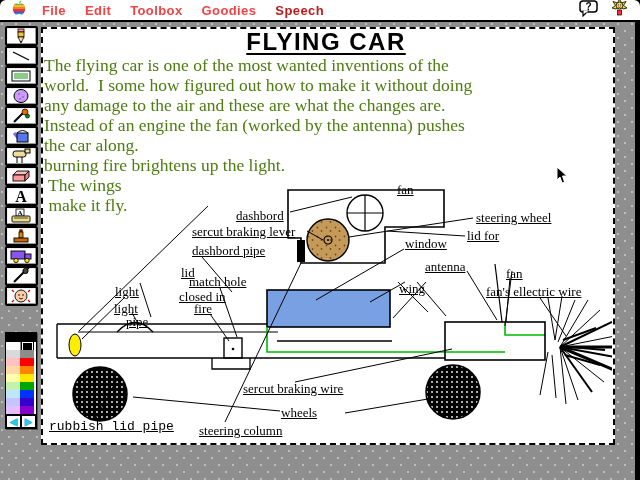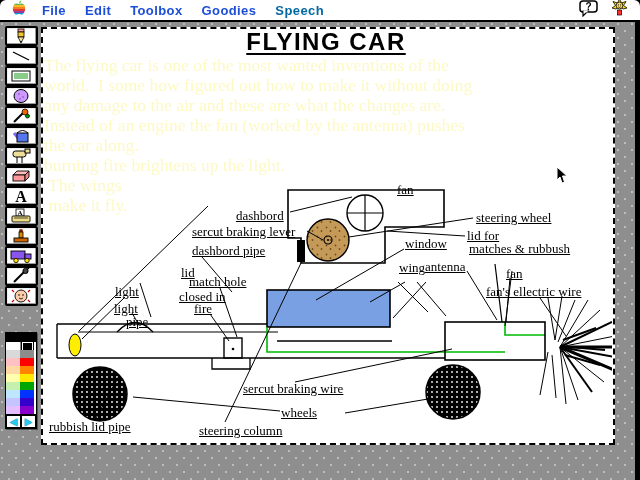--- a/index.html
+++ b/index.html
@@ -9,22 +9,22 @@
     -webkit-font-smoothing:none;
   }
   
   #menubar{
     position:absolute;left:0;top:0;width:640px;height:22px;
     background:#fff;border-bottom:2px solid #000;box-sizing:border-box;
     display:flex;align-items:center;padding-left:12px;
     border-radius:6px 6px 0 0;
   }
   #menu-items{display:flex;gap:19px;margin-left:16px;}
-  .menu-item{font-weight:bold;font-size:13px;letter-spacing:.4px;color:#1d4ed8;white-space:nowrap;}
-  .menu-item.disabled{color:#0369a1;}
+  .menu-item{font-weight:bold;font-size:13px;letter-spacing:.4px;color:#ef4444;white-space:nowrap;}
+  .menu-item.disabled{color:#b91c1c;}
   #menu-right{margin-left:auto;display:flex;align-items:center;gap:12px;padding-right:12px;}
   
   #desktop{
     position:absolute;left:0;top:22px;width:640px;height:458px;
     background-color:#8e8e8e;
     background-image:
       radial-gradient(#bdbdbd 1px, transparent 1.4px),
       radial-gradient(#bdbdbd 1px, transparent 1.4px);
     background-size:14px 14px;background-position:2px 2px,9px 9px;
   }
@@ -59,21 +59,21 @@
     position:absolute;left:41px;top:27px;width:570px;height:414px;
     background:#fff;border:2px dashed #000;box-sizing:content-box;
   }
   #page-title{
     position:absolute;left:41px;top:28px;width:570px;text-align:center;
     font-family:"Liberation Sans",sans-serif;font-weight:bold;font-size:24px;
     letter-spacing:1.5px;color:#000;text-decoration:underline;
     text-underline-offset:3px;
   }
   #paragraph{
-    position:absolute;left:44px;top:55px;color:#fef9c3;
+    position:absolute;left:44px;top:55px;color:#4d7c0f;
     font-family:"Liberation Serif",serif;font-size:17.5px;line-height:20px;
   }
   .para-line{white-space:pre;}
   #drawing-svg{position:absolute;left:40px;top:24px;pointer-events:none;}
   #labels-layer{position:absolute;left:0;top:0;width:518px;height:480px;pointer-events:none;}
   .diagram-label{
     position:absolute;font-family:"Liberation Serif",serif;font-size:13px;
     color:#000;text-decoration:underline;white-space:nowrap;line-height:13px;
   }
   #cursor{position:absolute;z-index:50;}
@@ -396,36 +396,35 @@
   </g>
 </svg>
 
 <div id="labels-layer">
     <span class="diagram-label" style="left: 397px; top: 183px;">fan</span>
     <span class="diagram-label" style="left: 236px; top: 209px;">dashbord</span>
     <span class="diagram-label" style="left: 476px; top: 211px;">steering wheel</span>
     <span class="diagram-label" style="left: 192px; top: 225px;">sercut braking lever</span>
     <span class="diagram-label" style="left: 467px; top: 229px;">lid for</span>
     <span class="diagram-label" style="left: 405px; top: 237px;">window</span>
-    <span class="diagram-label" style="left: 469px; top: 242px;">matches &amp; rubbush</span>
     <span class="diagram-label" style="left: 192px; top: 244px;">dashbord pipe</span>
     <span class="diagram-label" style="left: 425px; top: 260px;">antenna</span>
     <span class="diagram-label" style="left: 506px; top: 267px;">fan</span>
-    <span class="diagram-label" style="left: 399px; top: 261px;">wing</span>
+    <span class="diagram-label" style="left: 399px; top: 282px;">wing</span>
     <span class="diagram-label" style="left: 133px; top: 266px; margin-left: 48px;">lid</span>
     <span class="diagram-label" style="left: 189px; top: 275px;">match hole</span>
     <span class="diagram-label" style="left: 115px; top: 285px;">light</span>
     <span class="diagram-label" style="left: 179px; top: 290px;">closed in</span>
     <span class="diagram-label" style="left: 194px; top: 302px;">fire</span>
     <span class="diagram-label" style="left: 114px; top: 302px;">light</span>
     <span class="diagram-label" style="left: 126px; top: 315px;">pipe</span>
     <span class="diagram-label" style="left: 486px; top: 285px;">fan's ellectric wire</span>
     <span class="diagram-label" style="left: 243px; top: 382px;">sercut braking wire</span>
     <span class="diagram-label" style="left: 281px; top: 406px;">wheels</span>
-    <span class="diagram-label" style="left: 49px; top: 420px;">rubbish lid pipe</span>
+    <span class="diagram-label" style="left: 49px; top: 420px; font-family: Liberation Mono, monospace;">rubbish lid pipe</span>
     <span class="diagram-label" style="left: 199px; top: 424px; font-family: Liberation Serif, serif;">steering column</span>
   </div>
 
 <div id="cursor" style="left:556px;top:166px;">
   <svg width="12" height="18" viewBox="0 0 12 18">
     <polygon points="1,1 1,14 4,11 6,17 8.5,16 6.5,10 11,10" fill="#000" stroke="#fff" stroke-width="1"></polygon>
   </svg>
 </div>
 
 </body></html>

